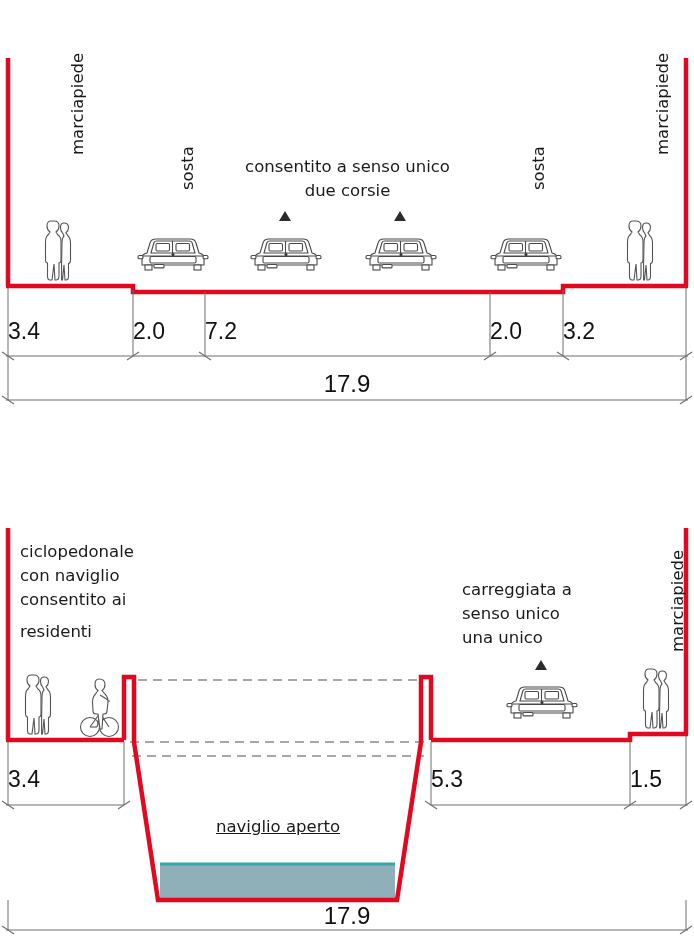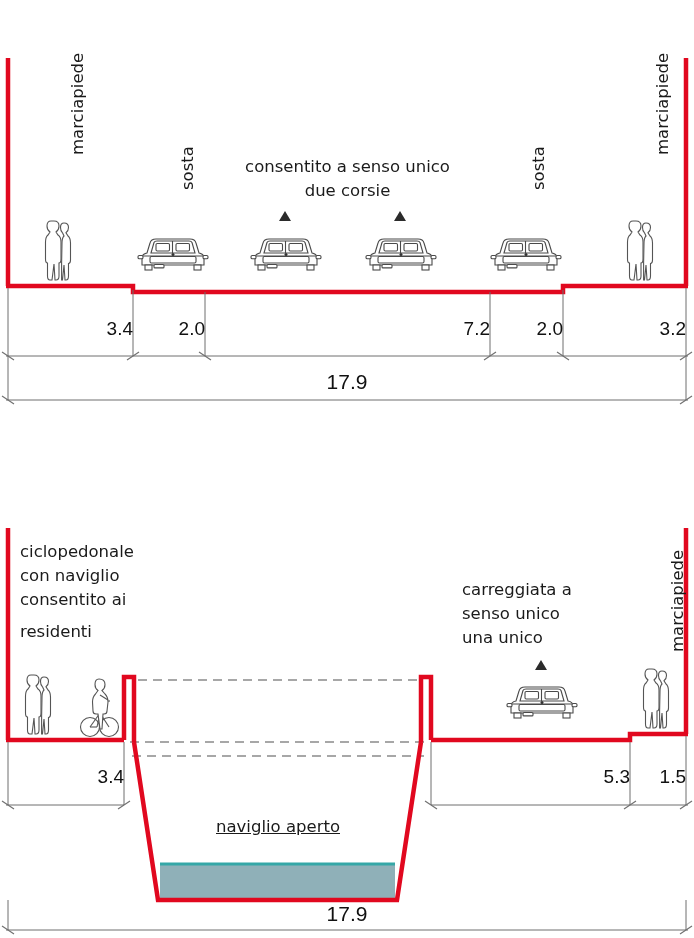--- a/index.html
+++ b/index.html
@@ -13,23 +13,23 @@
   .title{position:absolute;width:100%;text-align:center;
          font-family:"Liberation Sans",sans-serif;
          font-weight:bold;font-size:27px;letter-spacing:.2px;
          color:#000;white-space:nowrap;}
 
   svg{position:absolute;left:0;top:0;overflow:visible;}
 
   .lbl{position:absolute;font-size:16.5px;line-height:20px;color:#1a1a1a;white-space:nowrap;}
   .lbl.vert{transform-origin:0 0;transform:rotate(-90deg);}
   .lbl.center{text-align:center;}
-  .dim{position:absolute;font-size:19px;color:#111;text-align:right;
+  .dim{position:absolute;font-size:23px;color:#111;text-align:left;
        font-family:"Liberation Sans",sans-serif;}
-  .tot{position:absolute;font-size:21px;color:#111;text-align:center;
+  .tot{position:absolute;font-size:24px;color:#111;text-align:center;
        font-family:"Liberation Sans",sans-serif;}
 </style>
 </head>
 <body>
 
 <div class="section" id="sec-existing">
 
   <div class="title" style="top:-4px;">SEZIONE 7 STATO DI FATTO</div>
 
   <svg width="694" height="430">

